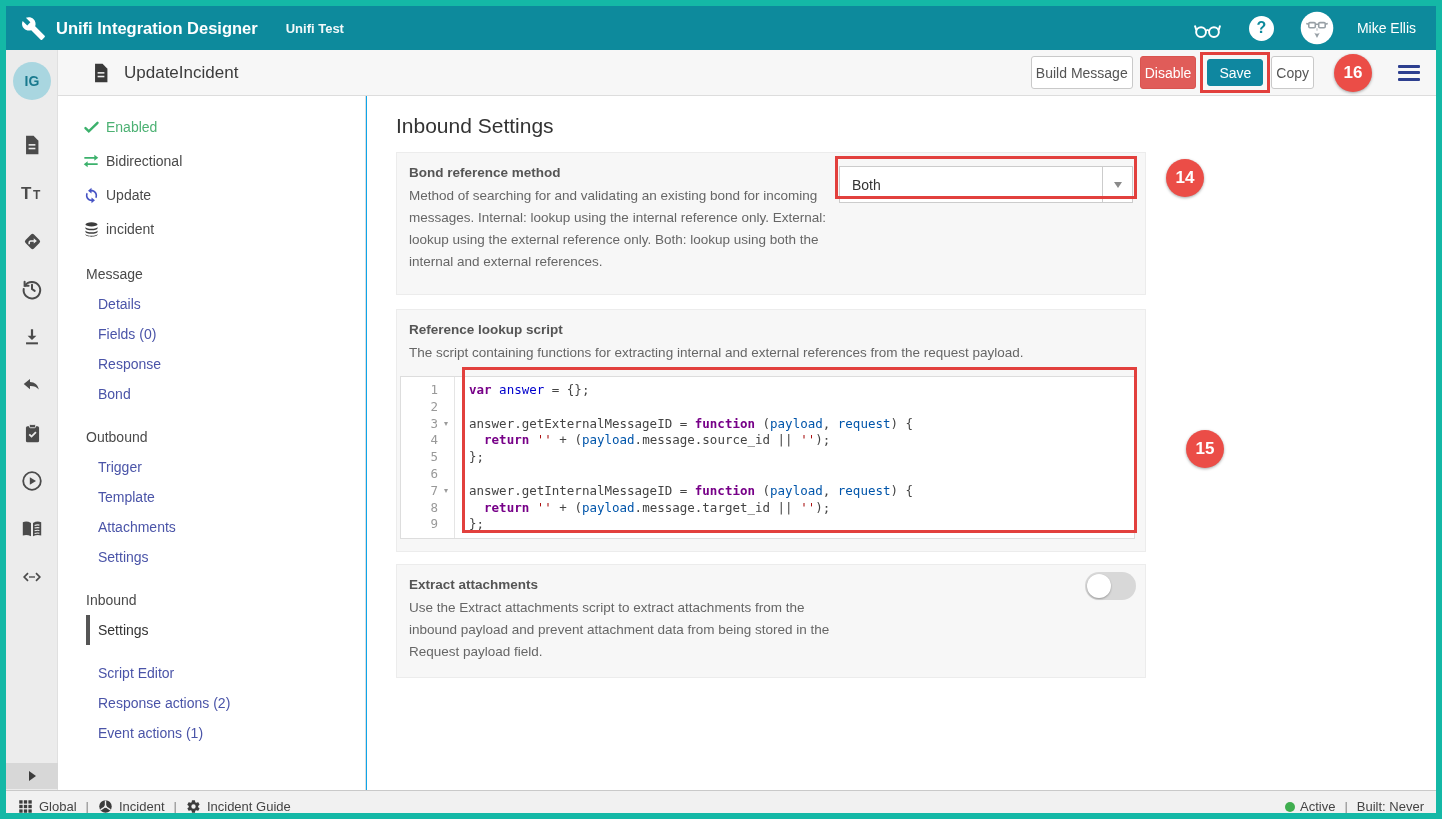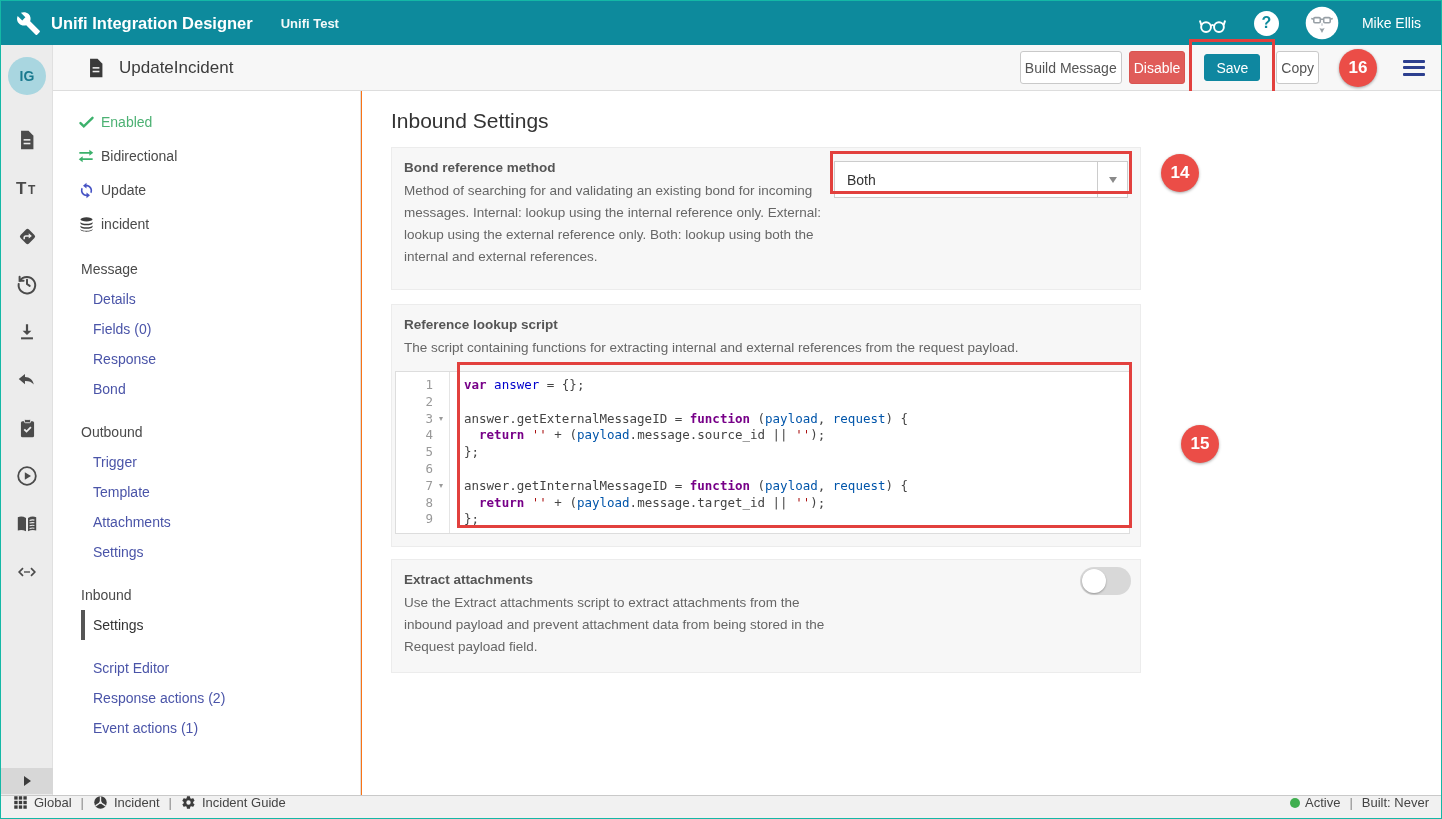--- a/index.html
+++ b/index.html
@@ -1,18 +1,18 @@
 <!DOCTYPE html>
 <html><head>
 <meta charset="utf-8">
 <style>
   *{margin:0;padding:0;box-sizing:border-box}
   html,body{background:#dfe3e6}
-  #app{position:relative;width:1442px;height:819px;background:#f97316;
-       font-family:"Liberation Sans",sans-serif;border:1px solid #14b8a6;overflow:hidden}
+  #app{position:relative;width:1442px;height:819px;background:#0ea5e9;
+       font-family:"Liberation Sans",sans-serif;border:6px solid #14b8a6;overflow:hidden}
 
   
   .topbar{position:absolute;left:0;top:0;width:100%;height:44px;background:#0d8a9c;
           display:flex;align-items:center;color:#fff;padding:0 20px 0 14px}
   .topbar .wrench{width:26px;height:26px;margin-right:8px;display:flex;align-items:center}
   .topbar .app-title{font-size:16.5px;font-weight:bold;margin-left:2px}
   .topbar .app-sub{font-size:13px;margin-left:28px;font-weight:bold;opacity:.95}
   .topbar .spacer{flex:1}
   .topbar .tb-ic{margin-left:26px;display:flex;align-items:center;cursor:pointer}
   .help-circle{width:25px;height:25px;border-radius:50%;background:#fff;color:#0d8a9c;
@@ -22,21 +22,21 @@
   
   .header{position:absolute;left:52px;top:44px;right:0;height:46px;background:#f7f7f7;
           border-bottom:1px solid #ddd;display:flex;align-items:center;padding:0 16px 0 32px}
   .doc-title{font-size:17px;color:#3c3c3c;margin-left:12px}
   .header .spacer{flex:1}
   .btn{height:33px;padding:0 4px;background:#fff;border:1px solid #c9c9c9;border-radius:3px;
        font-size:14px;color:#555;display:flex;align-items:center;cursor:pointer;font-family:inherit}
   .btn.red{background:#e05c59;border-color:#d95450;color:#fff}
   .btn.teal{background:#0f87a0;border-color:#0f87a0;color:#fff;height:27px;padding:0 11px}
   .btn + .btn{margin-left:7px}
-  .save-box{border:3px solid #e2403d;margin-left:4px;display:flex;align-items:center;justify-content:center;padding:12px}
+  .save-box{border:3px solid #e2403d;margin-left:4px;display:flex;align-items:center;justify-content:center;padding:4px}
   .badge{width:38px;height:38px;border-radius:50%;background:#eb4d47;color:#fff;font-size:17px;
          font-weight:bold;display:flex;align-items:center;justify-content:center;
          box-shadow:0 1px 3px rgba(0,0,0,.35)}
   .header .badge{margin-left:20px}
   .hamburger{margin-left:26px;cursor:pointer}
   .hamburger div{width:22px;height:3px;background:#2d3f8f;margin:3.5px 0;border-radius:1px}
 
   
   .rail{position:absolute;left:0;top:44px;width:52px;bottom:23px;background:#ececec;border-right:1px solid #e0e0e0}
   .ig-avatar{position:absolute;left:7px;top:12px;width:38px;height:38px;border-radius:50%;
@@ -99,21 +99,21 @@
   
   .anno-box{position:absolute;border:3px solid #e2403d;pointer-events:none}
   #anno-dropdown{left:829px;top:150px;width:302px;height:43px}
   #anno-code{left:456px;top:361px;width:675px;height:166px}
   .badge-abs{position:absolute}
   #badge-14{left:1160px;top:153px}
   #badge-15{left:1180px;top:424px}
 
   
   .statusbar{position:absolute;left:0;bottom:0;width:100%;height:23px;background:#f1f1f1;
-             border-top:1px solid #c9c9c9;display:flex;align-items:flex-end;font-size:13px;color:#444;padding:8px 12px}
+             border-top:1px solid #c9c9c9;display:flex;align-items:flex-start;font-size:13px;color:#444;padding:8px 12px}
   .sb-item{display:flex;align-items:center;cursor:pointer}
   .sb-item .sico{margin-right:6px;display:flex;align-items:center;color:#3c3c3c}
   .sb-sep{margin:0 9px;color:#888}
   .statusbar .spacer{flex:1}
   .green-dot{width:10px;height:10px;border-radius:50%;background:#3fae4f;margin-right:5px}
   .icn{display:inline-flex;align-items:center;justify-content:center}
   .icn svg{display:block}
 </style>
 </head>
 <body>

